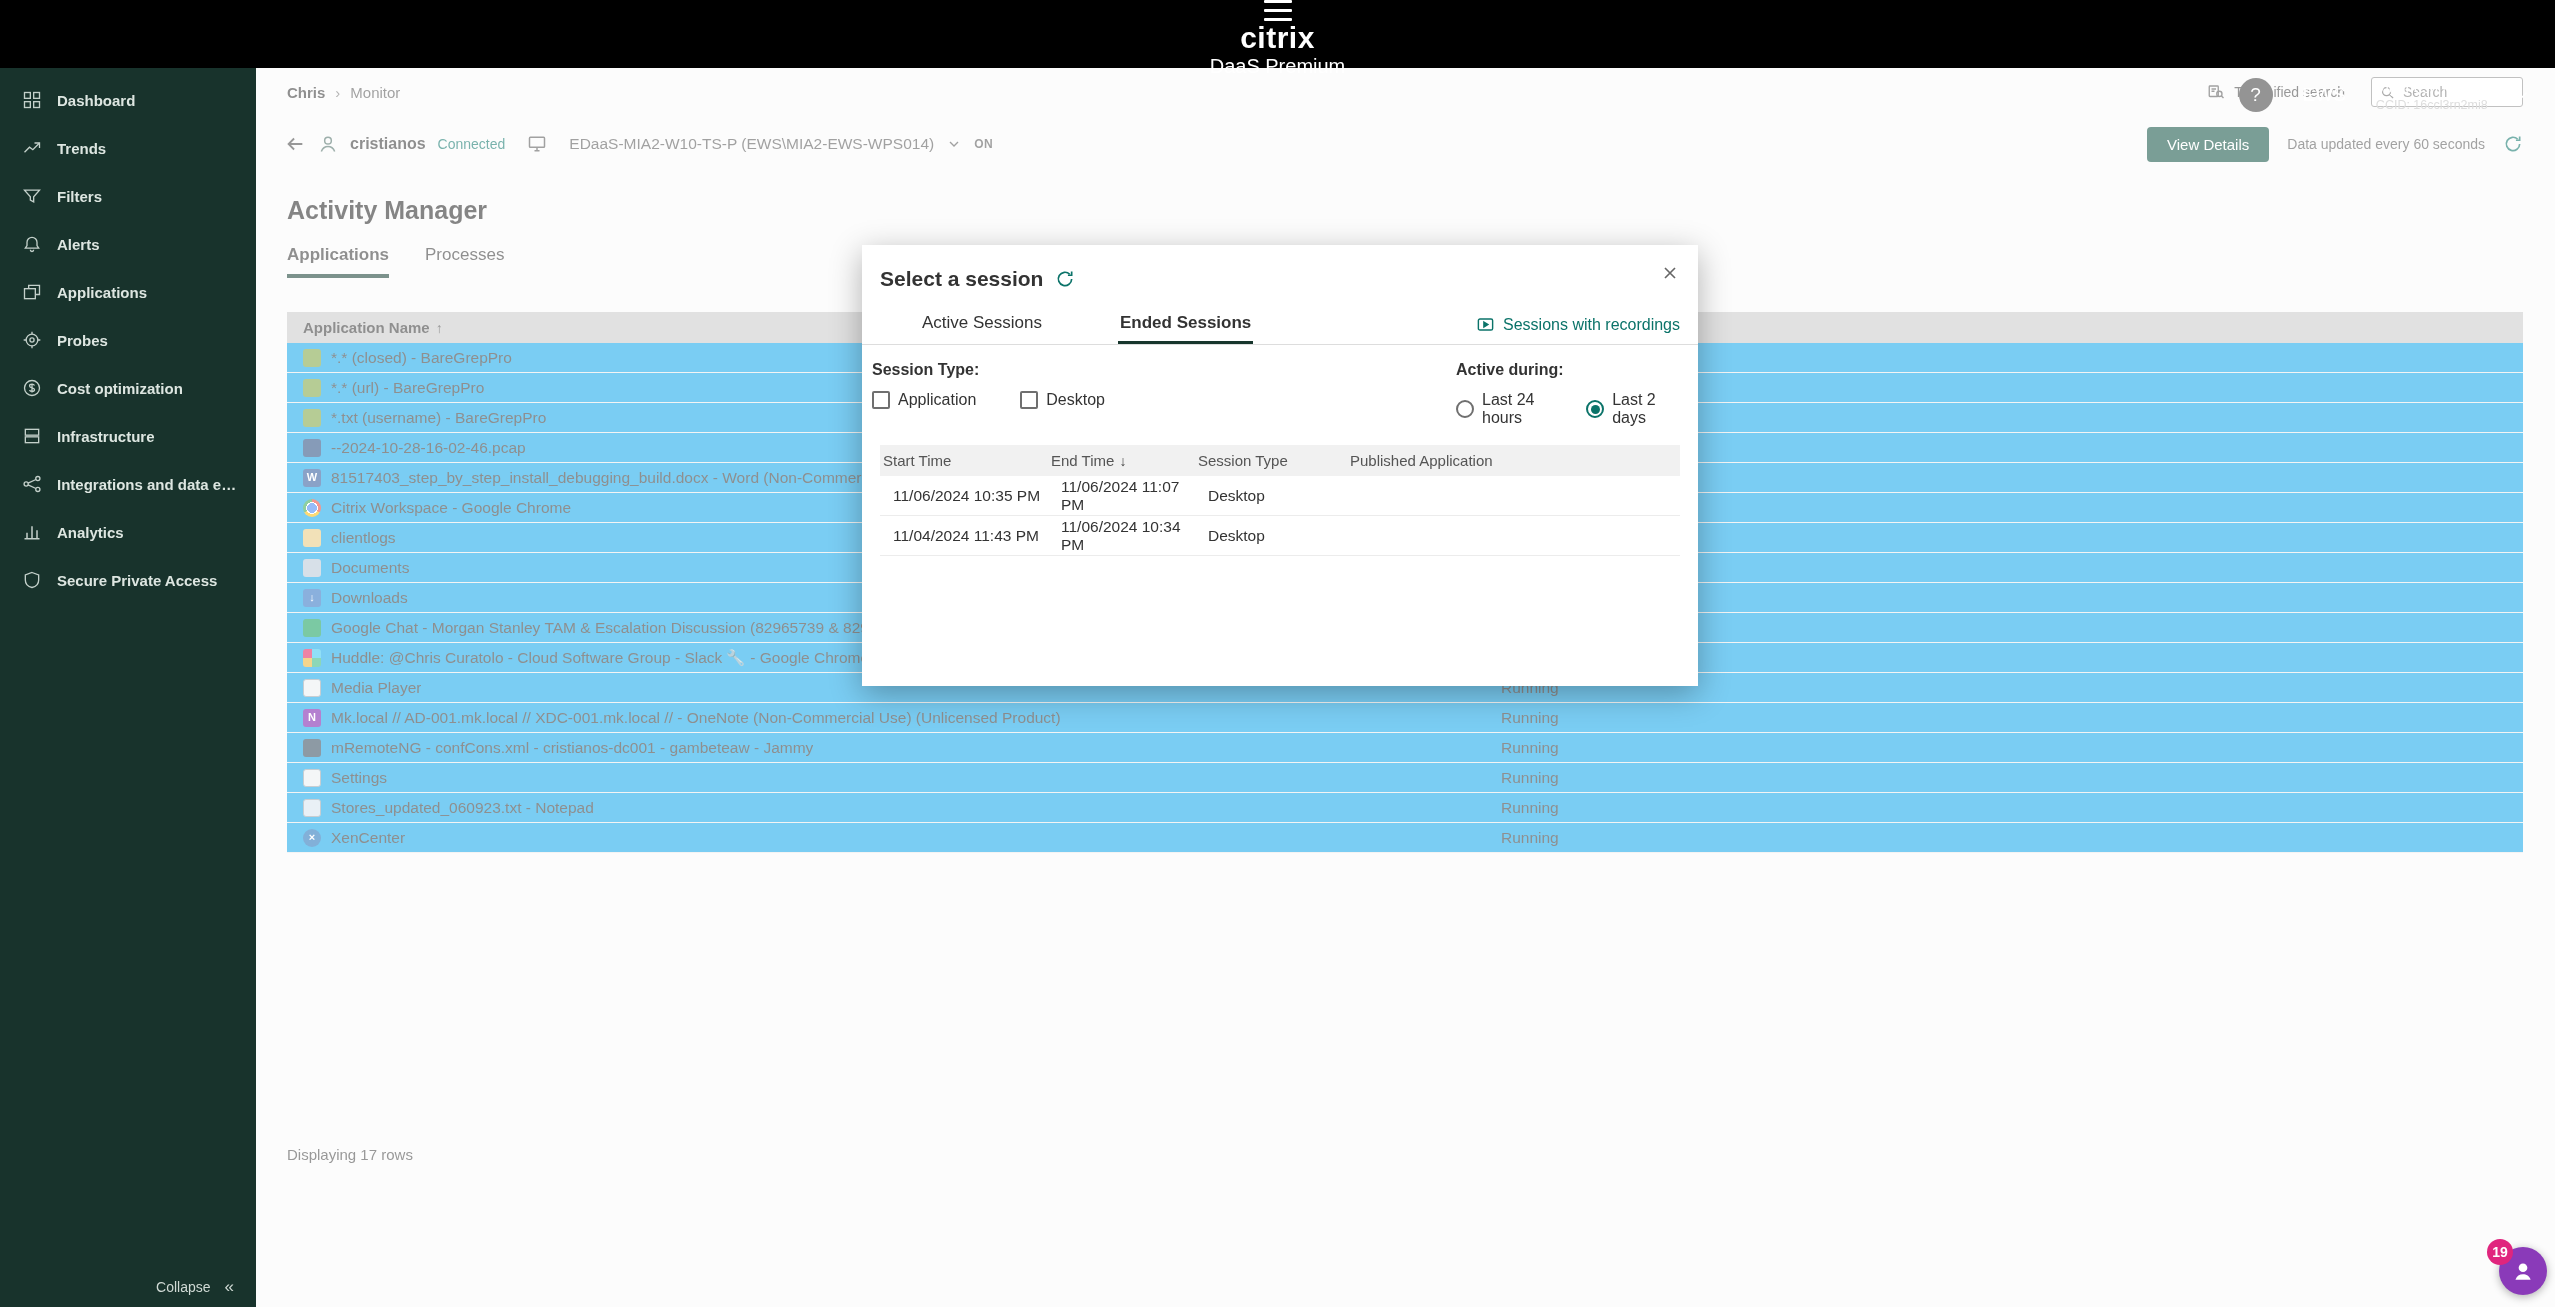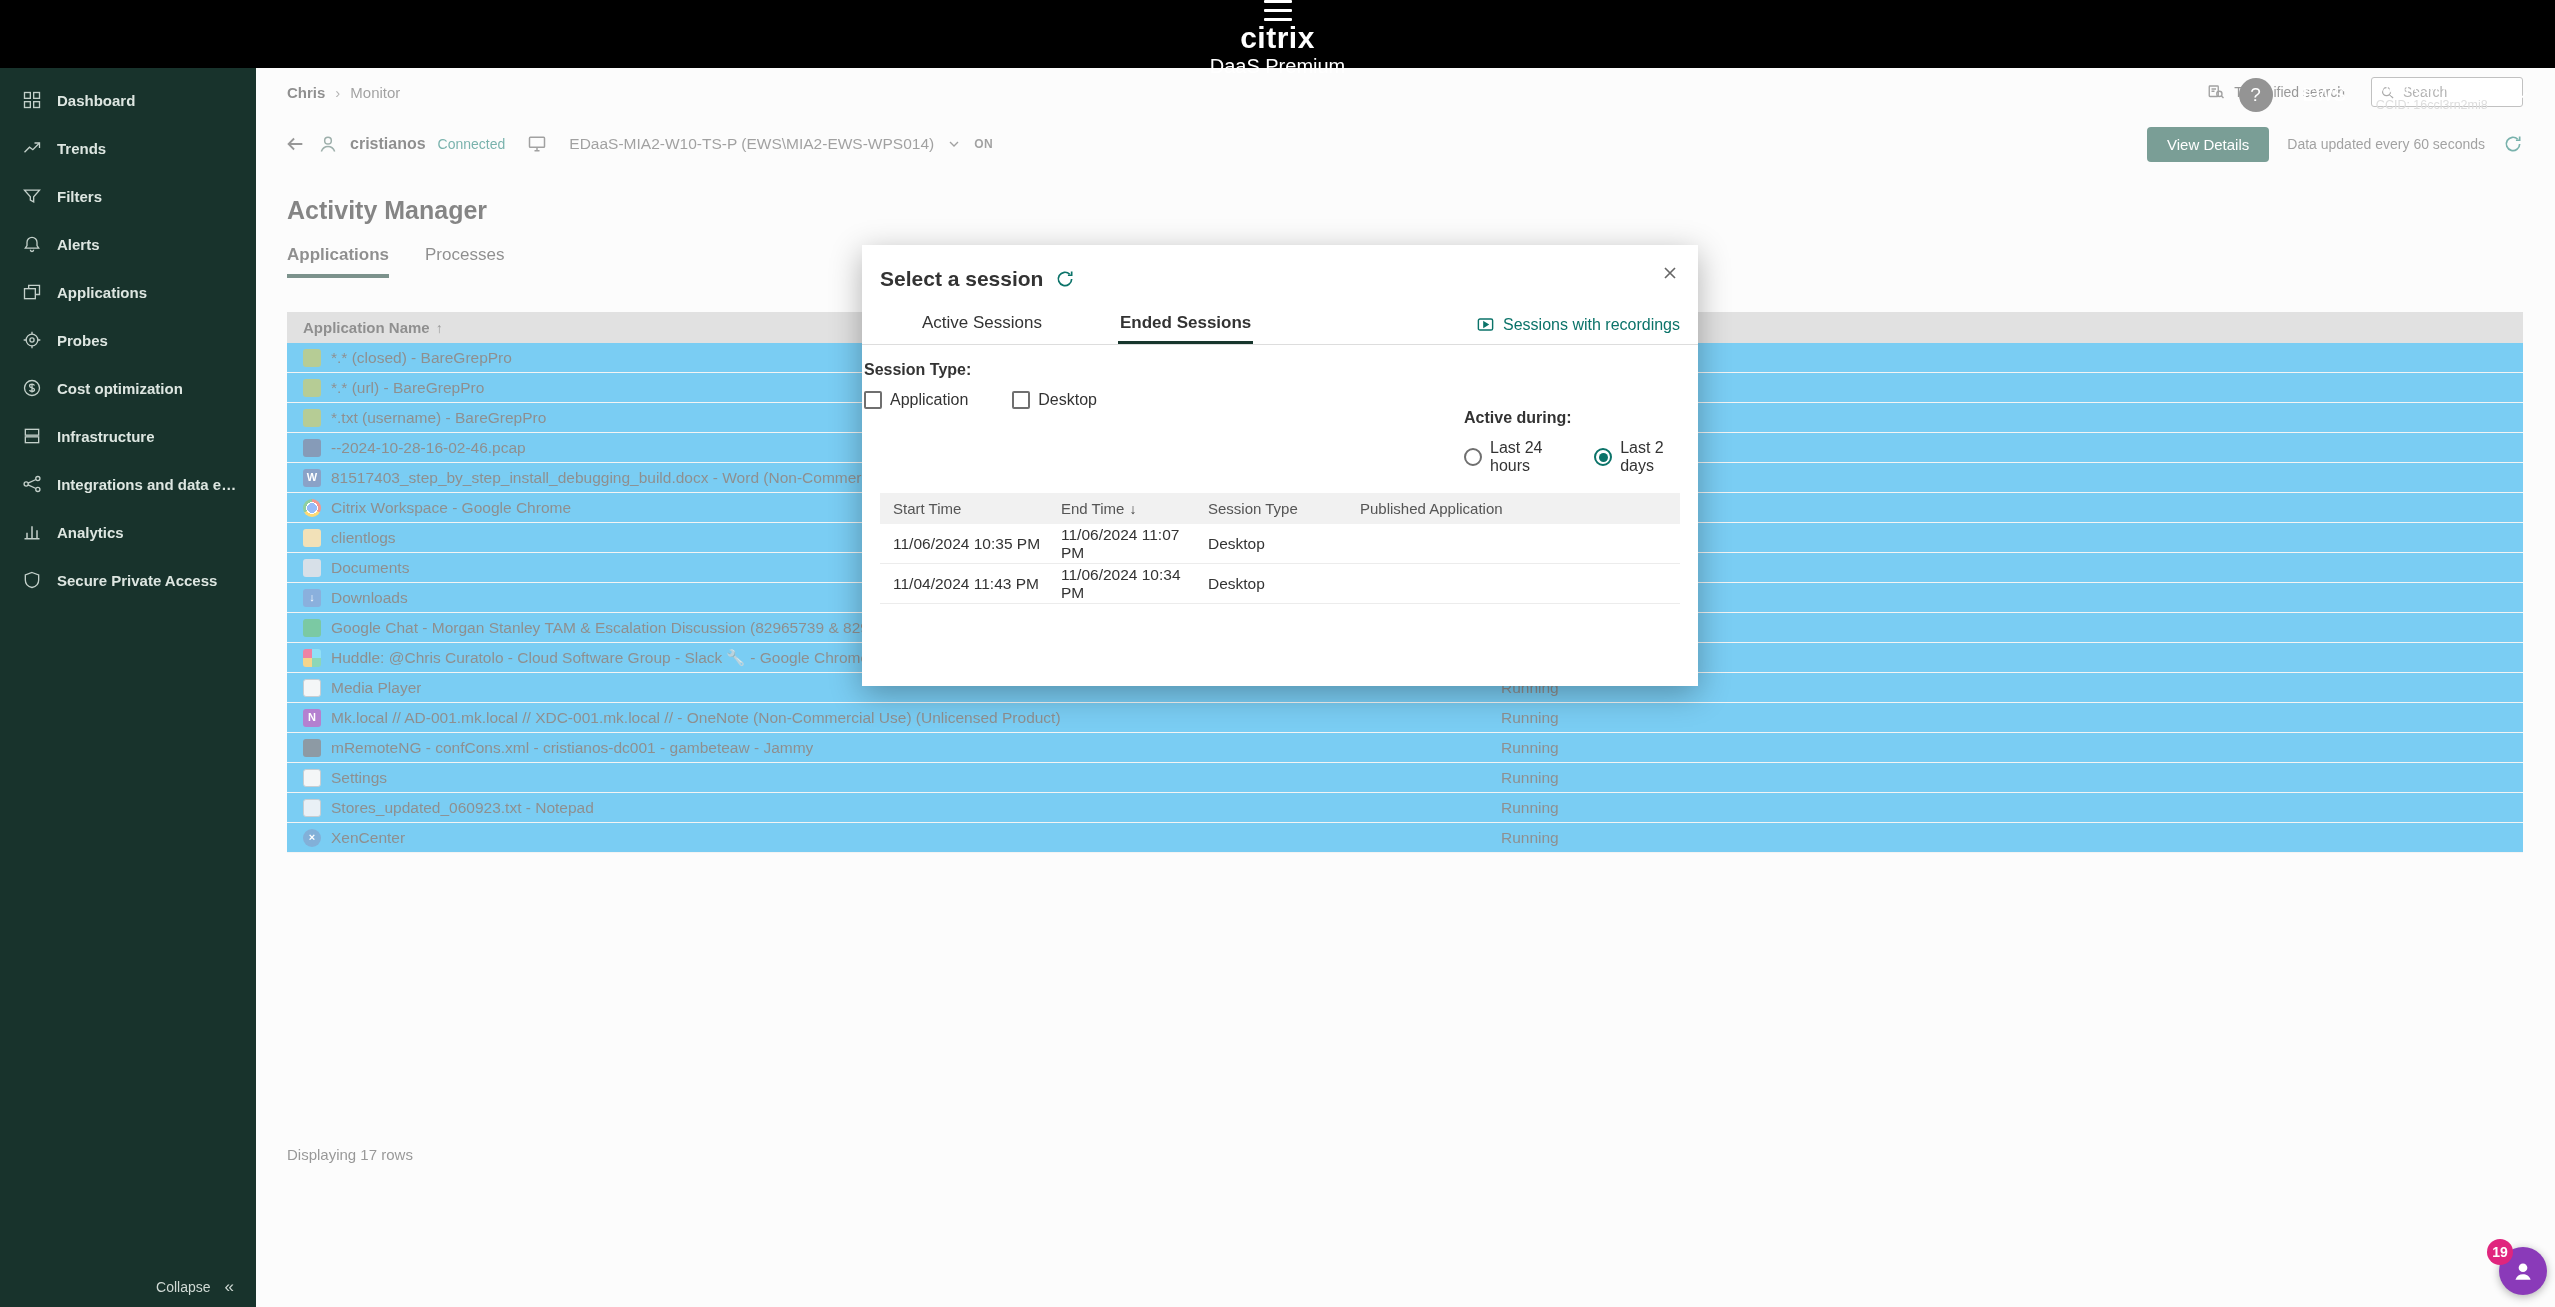--- a/index.html
+++ b/index.html
@@ -82,35 +82,35 @@
   .modal { position:absolute; left:862px; top:245px; width:836px; height:441px; background:#fff;
            box-shadow:0 8px 30px rgba(0,0,0,.3); z-index:30; }
   .modal-head { display:flex; align-items:center; gap:12px; padding:22px 18px 12px; }
   .modal-title { font-size:21px; color:#333; font-weight:bold; }
   .modal-close { position:absolute; right:14px; top:14px; cursor:pointer; padding:4px; }
   .modal-tabs { display:flex; align-items:flex-end; padding:0 18px; border-bottom:1px solid #ddd; }
   .mtab { font-size:17px; color:#333; padding:10px 2px 11px; margin-right:34px; cursor:pointer;margin-left:40px; }
   .mtab.active { font-weight:bold; border-bottom:3px solid #17362d; padding-bottom:8px; }
   .recordings { margin-left:auto; display:flex; align-items:center; gap:8px; color:#0b7369;
                 font-size:16px; padding-bottom:10px; cursor:pointer; }
-  .filters { display:flex; padding:16px 2px 4px;flex-direction:column; }
+  .filters { display:flex; padding:16px 10px 4px; }
   .fcol2 { margin-left:auto; width:232px; }
   .flabel { font-size:16px; font-weight:bold; color:#333; }
   .fcontrols { display:flex; align-items:center; gap:44px; margin-top:12px; }
   .fcontrols.radios { gap:14px; }
   .ctl { display:flex; align-items:center; gap:8px; font-size:16px; color:#333; cursor:pointer; }
   .cbox { width:18px; height:18px; border:2px solid #6f6f6f; border-radius:2px; background:#fff; flex:0 0 18px; }
   .radio { width:18px; height:18px; border:2px solid #6f6f6f; border-radius:50%; background:#fff;
            display:flex; align-items:center; justify-content:center; flex:0 0 18px; }
   .radio.checked { border-color:#0b7369; }
   .radio.checked::after { content:""; width:9px; height:9px; border-radius:50%; background:#0b7369; }
   .mtable { margin:14px 18px 0; }
   .mt-head { display:grid; grid-template-columns:168px 147px 152px 1fr; background:#f1f1f1; height:31px;
              align-items:center; font-size:15px; color:#555; }
-  .mt-head > div { padding-left:13px; display:flex; gap:5px; align-items:center; }
+  .mt-head > div { padding-left:3px; display:flex; gap:5px; align-items:center; }
   .mt-row { display:grid; grid-template-columns:168px 147px 152px 1fr; height:40px; align-items:center;
             font-size:15.5px; color:#333; border-bottom:1px solid #ececec; cursor:pointer; }
   .mt-row > div { padding-left:13px; }
 
   
   .widget { position:absolute; right:8px; bottom:12px; z-index:40; }
   .bubble { width:48px; height:48px; border-radius:50%; background:#8a3ab9; display:flex; align-items:center;
             justify-content:center; cursor:pointer; box-shadow:0 2px 8px rgba(0,0,0,.3); }
   .badge { position:absolute; left:-12px; top:-8px; min-width:26px; height:26px; border-radius:13px;
            background:#e0257e; color:#fff; font-size:14px; font-weight:bold; display:flex; align-items:center;

